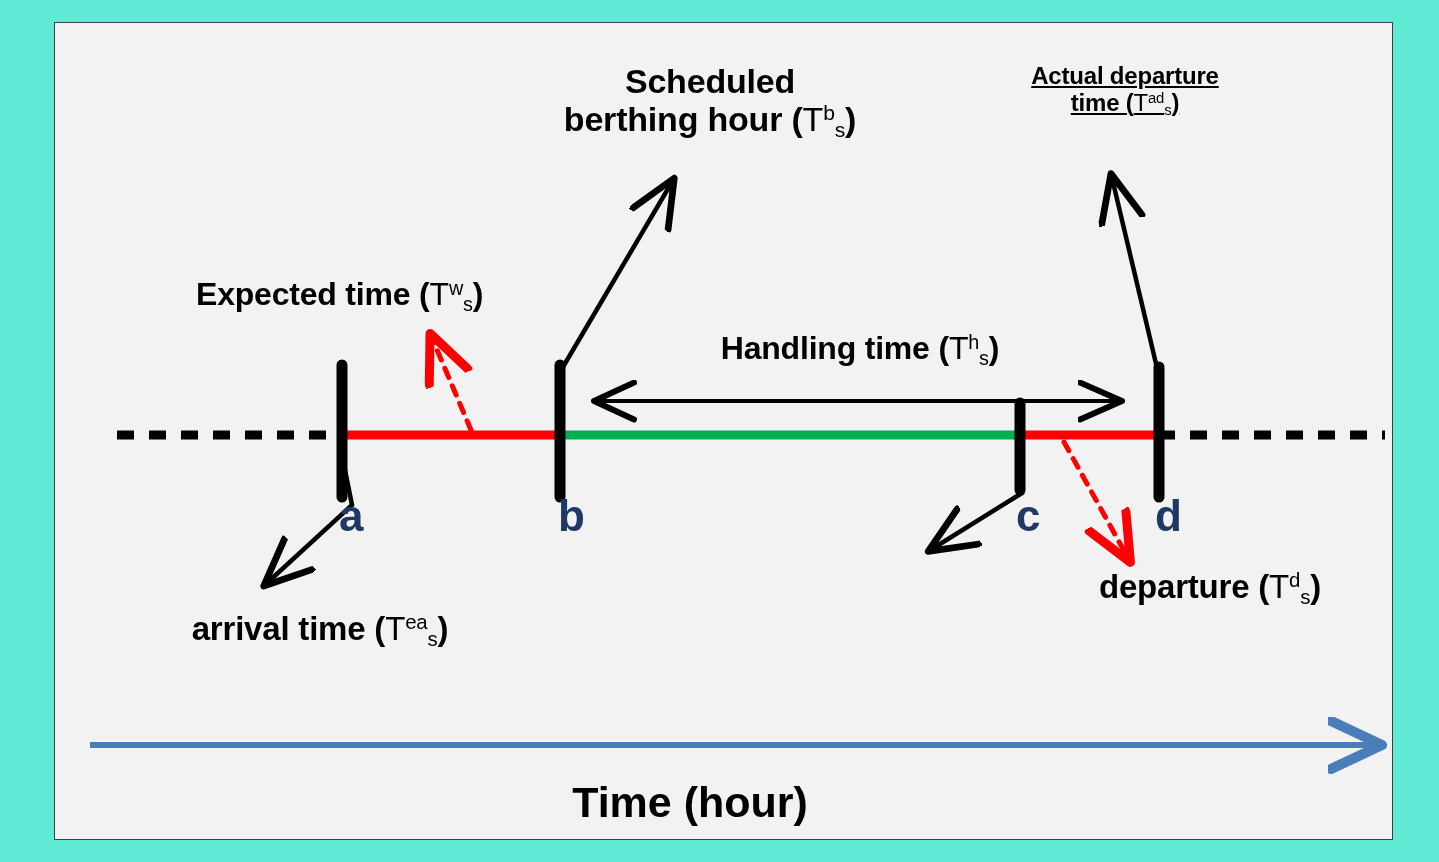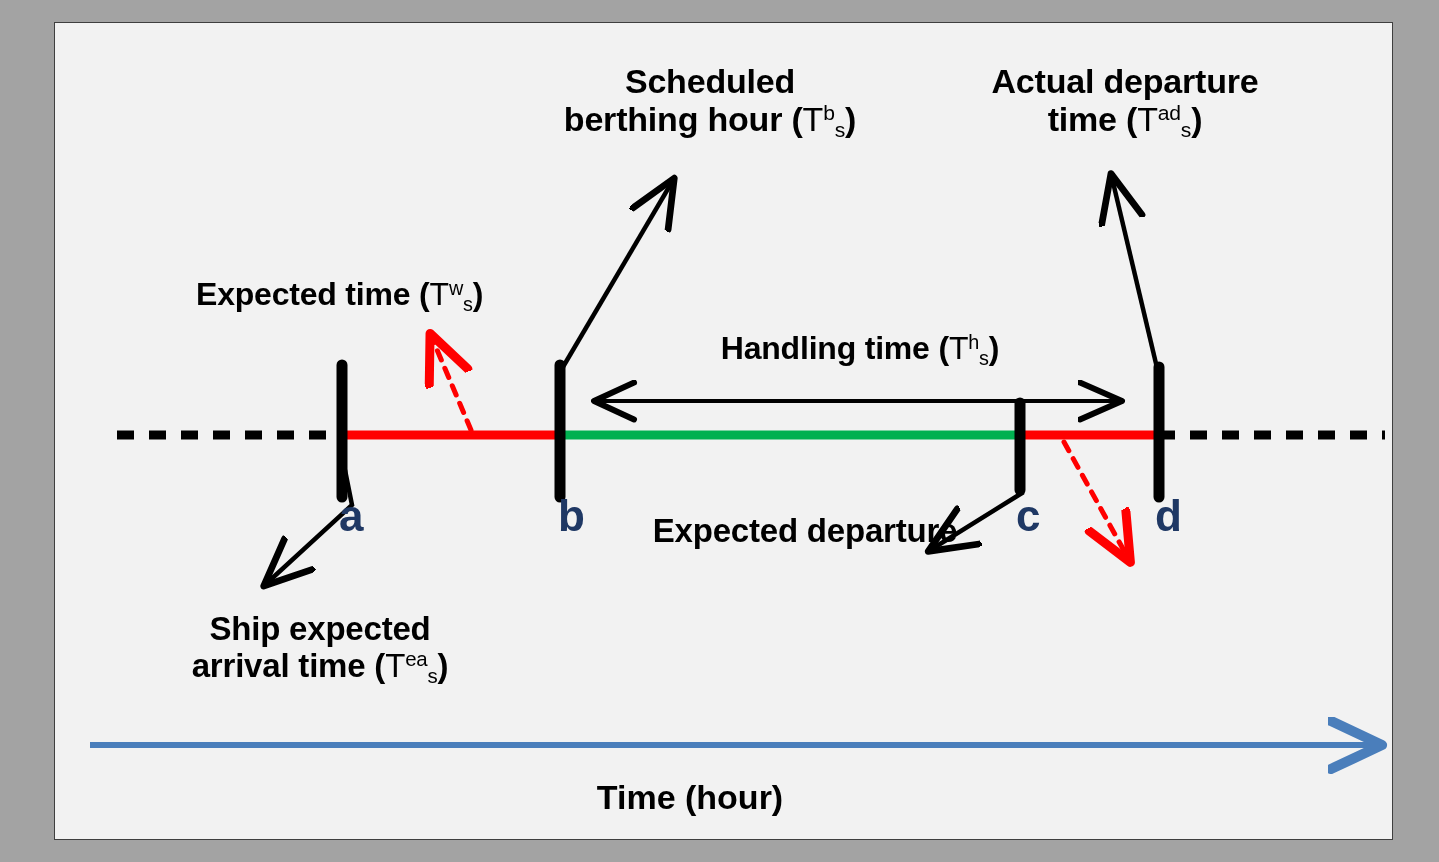--- a/index.html
+++ b/index.html
@@ -7,21 +7,21 @@
     padding: 0;
     background: #ffffff;
   }
   body {
     font-family: "Liberation Sans", sans-serif;
   }
   #canvas {
     position: relative;
     width: 1439px;
     height: 862px;
-    background: #a3a3a3;
+    background: #5eead4;
     overflow: hidden;
   }
   #frame {
     position: absolute;
     left: 54px;
     top: 22px;
     width: 1339px;
     height: 818px;
     background: #f2f2f2;
     border: 1.5px solid #3f3f3f;
@@ -63,21 +63,21 @@
     font-family: "Liberation Sans", sans-serif;
     font-weight: bold;
     color: #1f3864;
     font-size: 44px;
     line-height: 1;
   }
   .axiscap {
     position: absolute;
     font-family: "Liberation Sans", sans-serif;
     font-weight: bold;
-    font-size: 34px;
+    font-size: 43px;
     color: #000000;
     white-space: nowrap;
   }
 </style>
 </head>
 <body>
 
 <div id="canvas">
 
   <div id="frame"></div>
@@ -130,51 +130,52 @@
     <line x1="90" y1="745" x2="1376" y2="745" stroke="#4a7ebb" stroke-width="6" marker-end="url(#ah-blue)"></line>
   </svg>
 
   <div class="lbl" style="left:545px; top:62px; width:330px; font-size:34px;">
     <div>Scheduled</div>
     <div>
       <span>berthing hour (</span><span class="math"><span>T</span><sup>b</sup><sub>s</sub></span><span>)</span>
     </div>
   </div>
 
-  <div class="lbl" style="left:945px; top:62px; width:360px; font-size:34px;">
+  <div class="lbl" style="left:945px; top:62px; width:360px; font-size:24px;text-decoration:underline;">
     <div>Actual departure</div>
     <div>
       <span>time (</span><span class="math"><span>T</span><sup>ad</sup><sub>s</sub></span><span>)</span>
     </div>
   </div>
 
   <div class="lbl" style="left:196px; top:276px; width:390px; font-size:32px; text-align:left;">
     <div>
       <span>Expected time (</span><span class="math"><span>T</span><sup>w</sup><sub>s</sub></span><span>)</span>
     </div>
   </div>
 
   <div class="lbl" style="left:650px; top:330px; width:420px; font-size:32px; text-align:center;">
     <div>
       <span>Handling time (</span><span class="math"><span>T</span><sup>h</sup><sub>s</sub></span><span>)</span>
     </div>
   </div>
 
   <div class="lbl" style="left:120px; top:610px; width:400px; font-size:33px;">
-    <div>Ship expected</div>
     <div>
       <span>arrival time (</span><span class="math"><span>T</span><sup>ea</sup><sub>s</sub></span><span>)</span>
     </div>
   </div>
 
   <div class="lbl" style="left:585px; top:512px; width:440px; font-size:33px;">
-    <div>Expected departure</div>
   </div>
 
   <div class="lbl" style="left:1040px; top:568px; width:340px; font-size:33px;">
+    <div>
+      <span>departure (</span><span class="math"><span>T</span><sup>d</sup><sub>s</sub></span><span>)</span>
+    </div>
   </div>
 
   <div class="tickname" style="left:339px; top:494px;">a</div>
   <div class="tickname" style="left:558px; top:494px;">b</div>
   <div class="tickname" style="left:1016px; top:494px;">c</div>
   <div class="tickname" style="left:1155px; top:494px;">d</div>
 
   <div class="axiscap" style="left:560px; top:778px; width:260px; text-align:center;">Time (hour)</div>
 
 </div>

